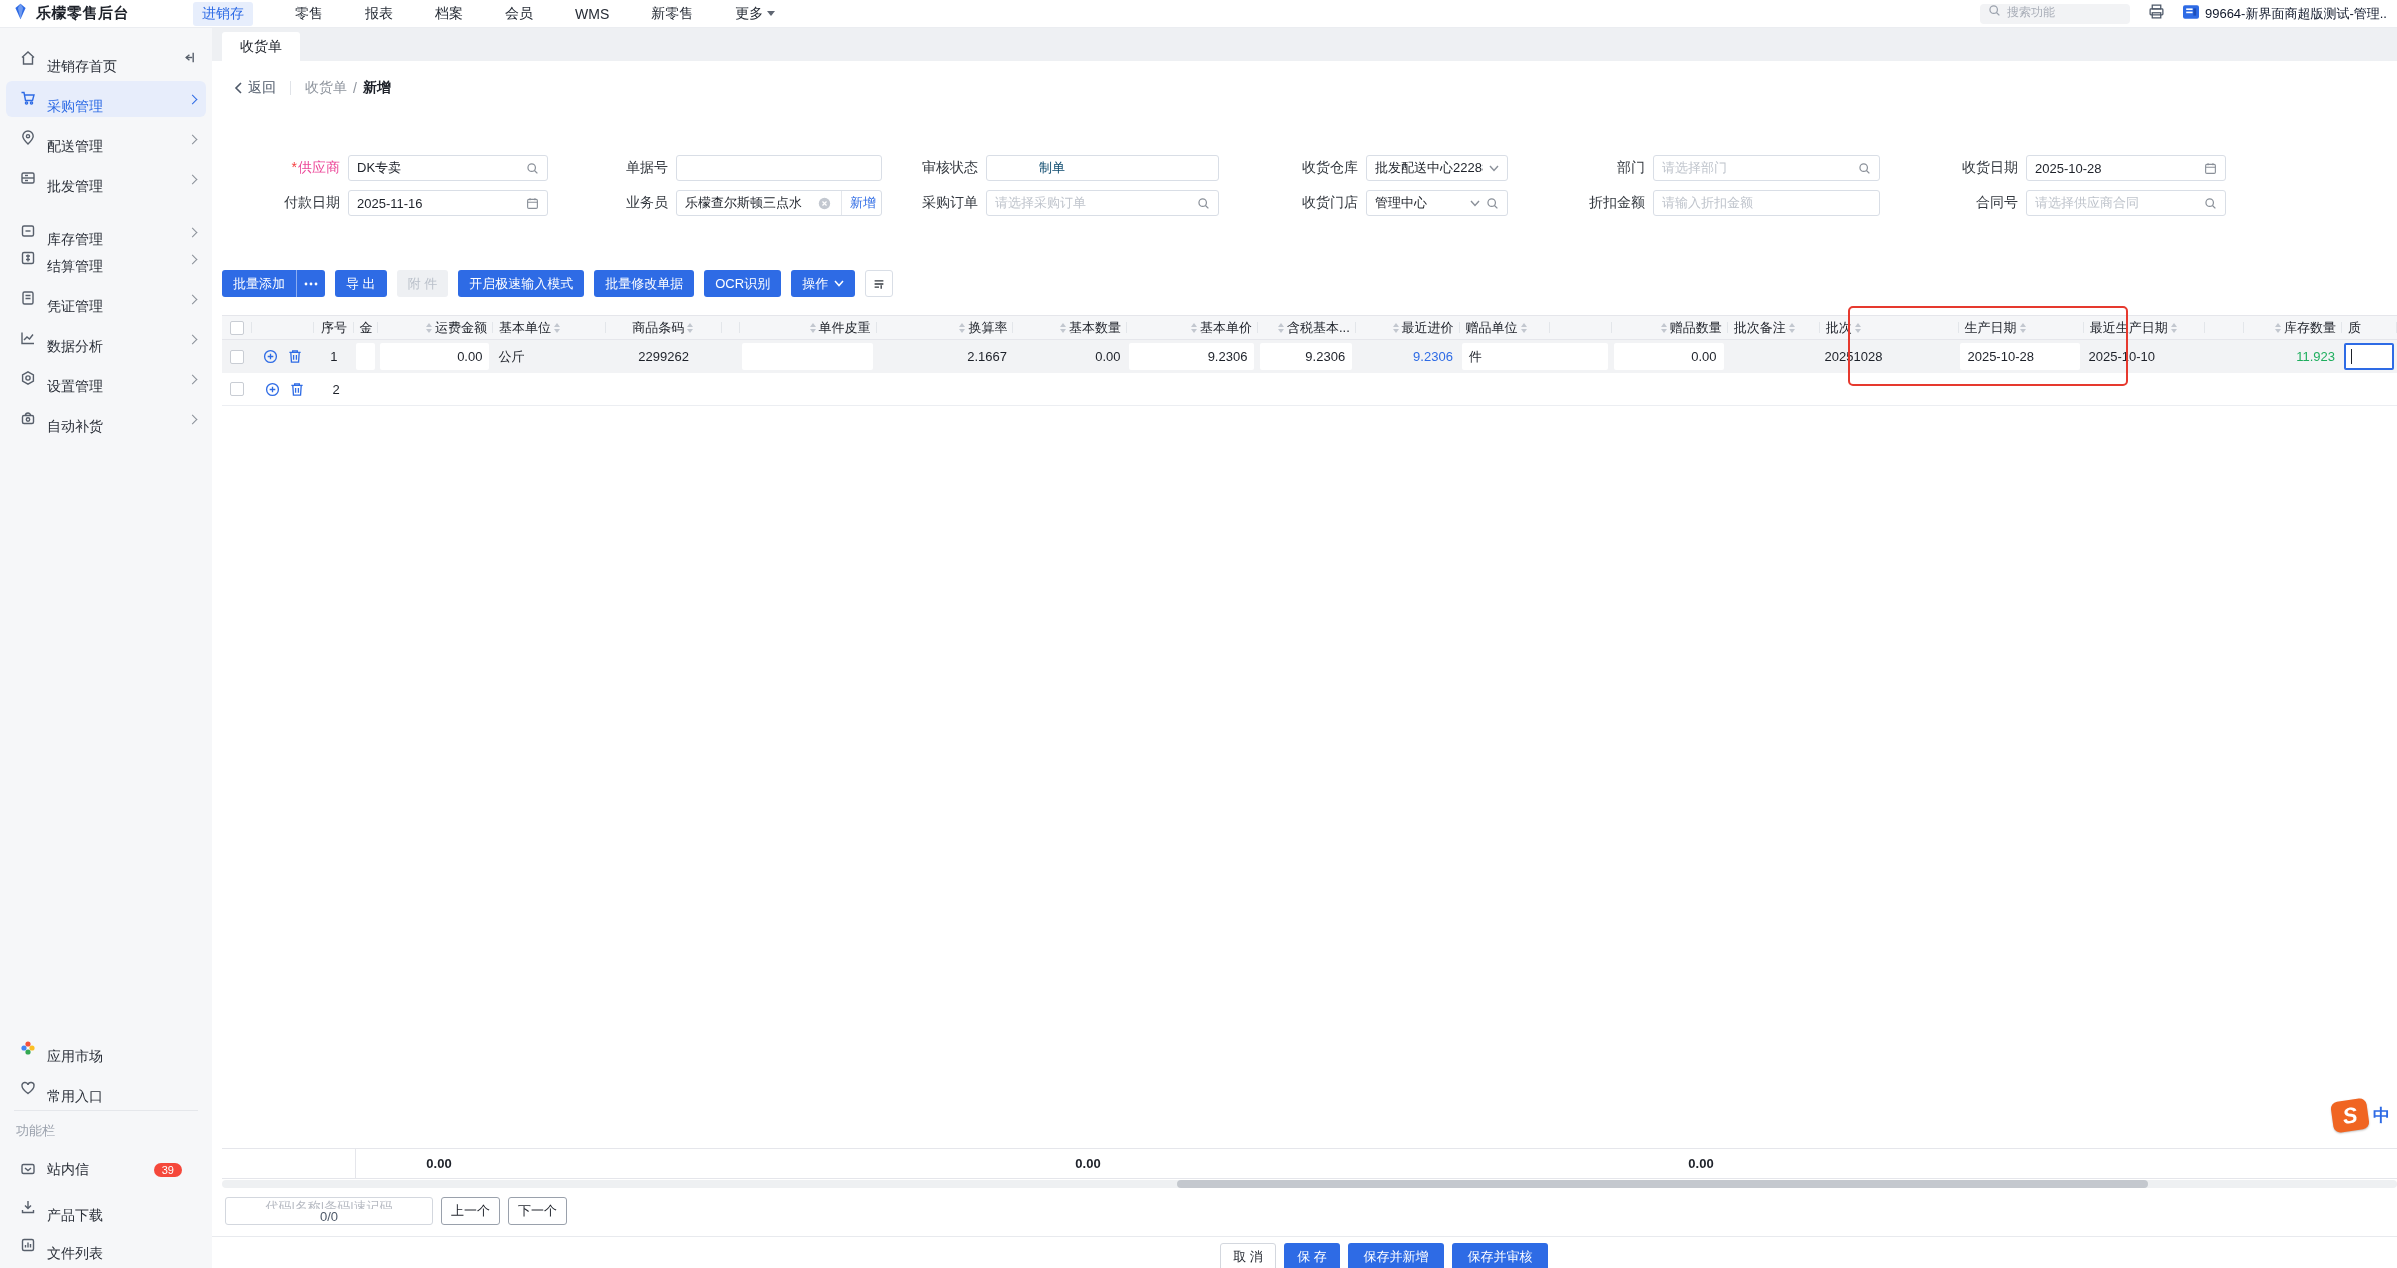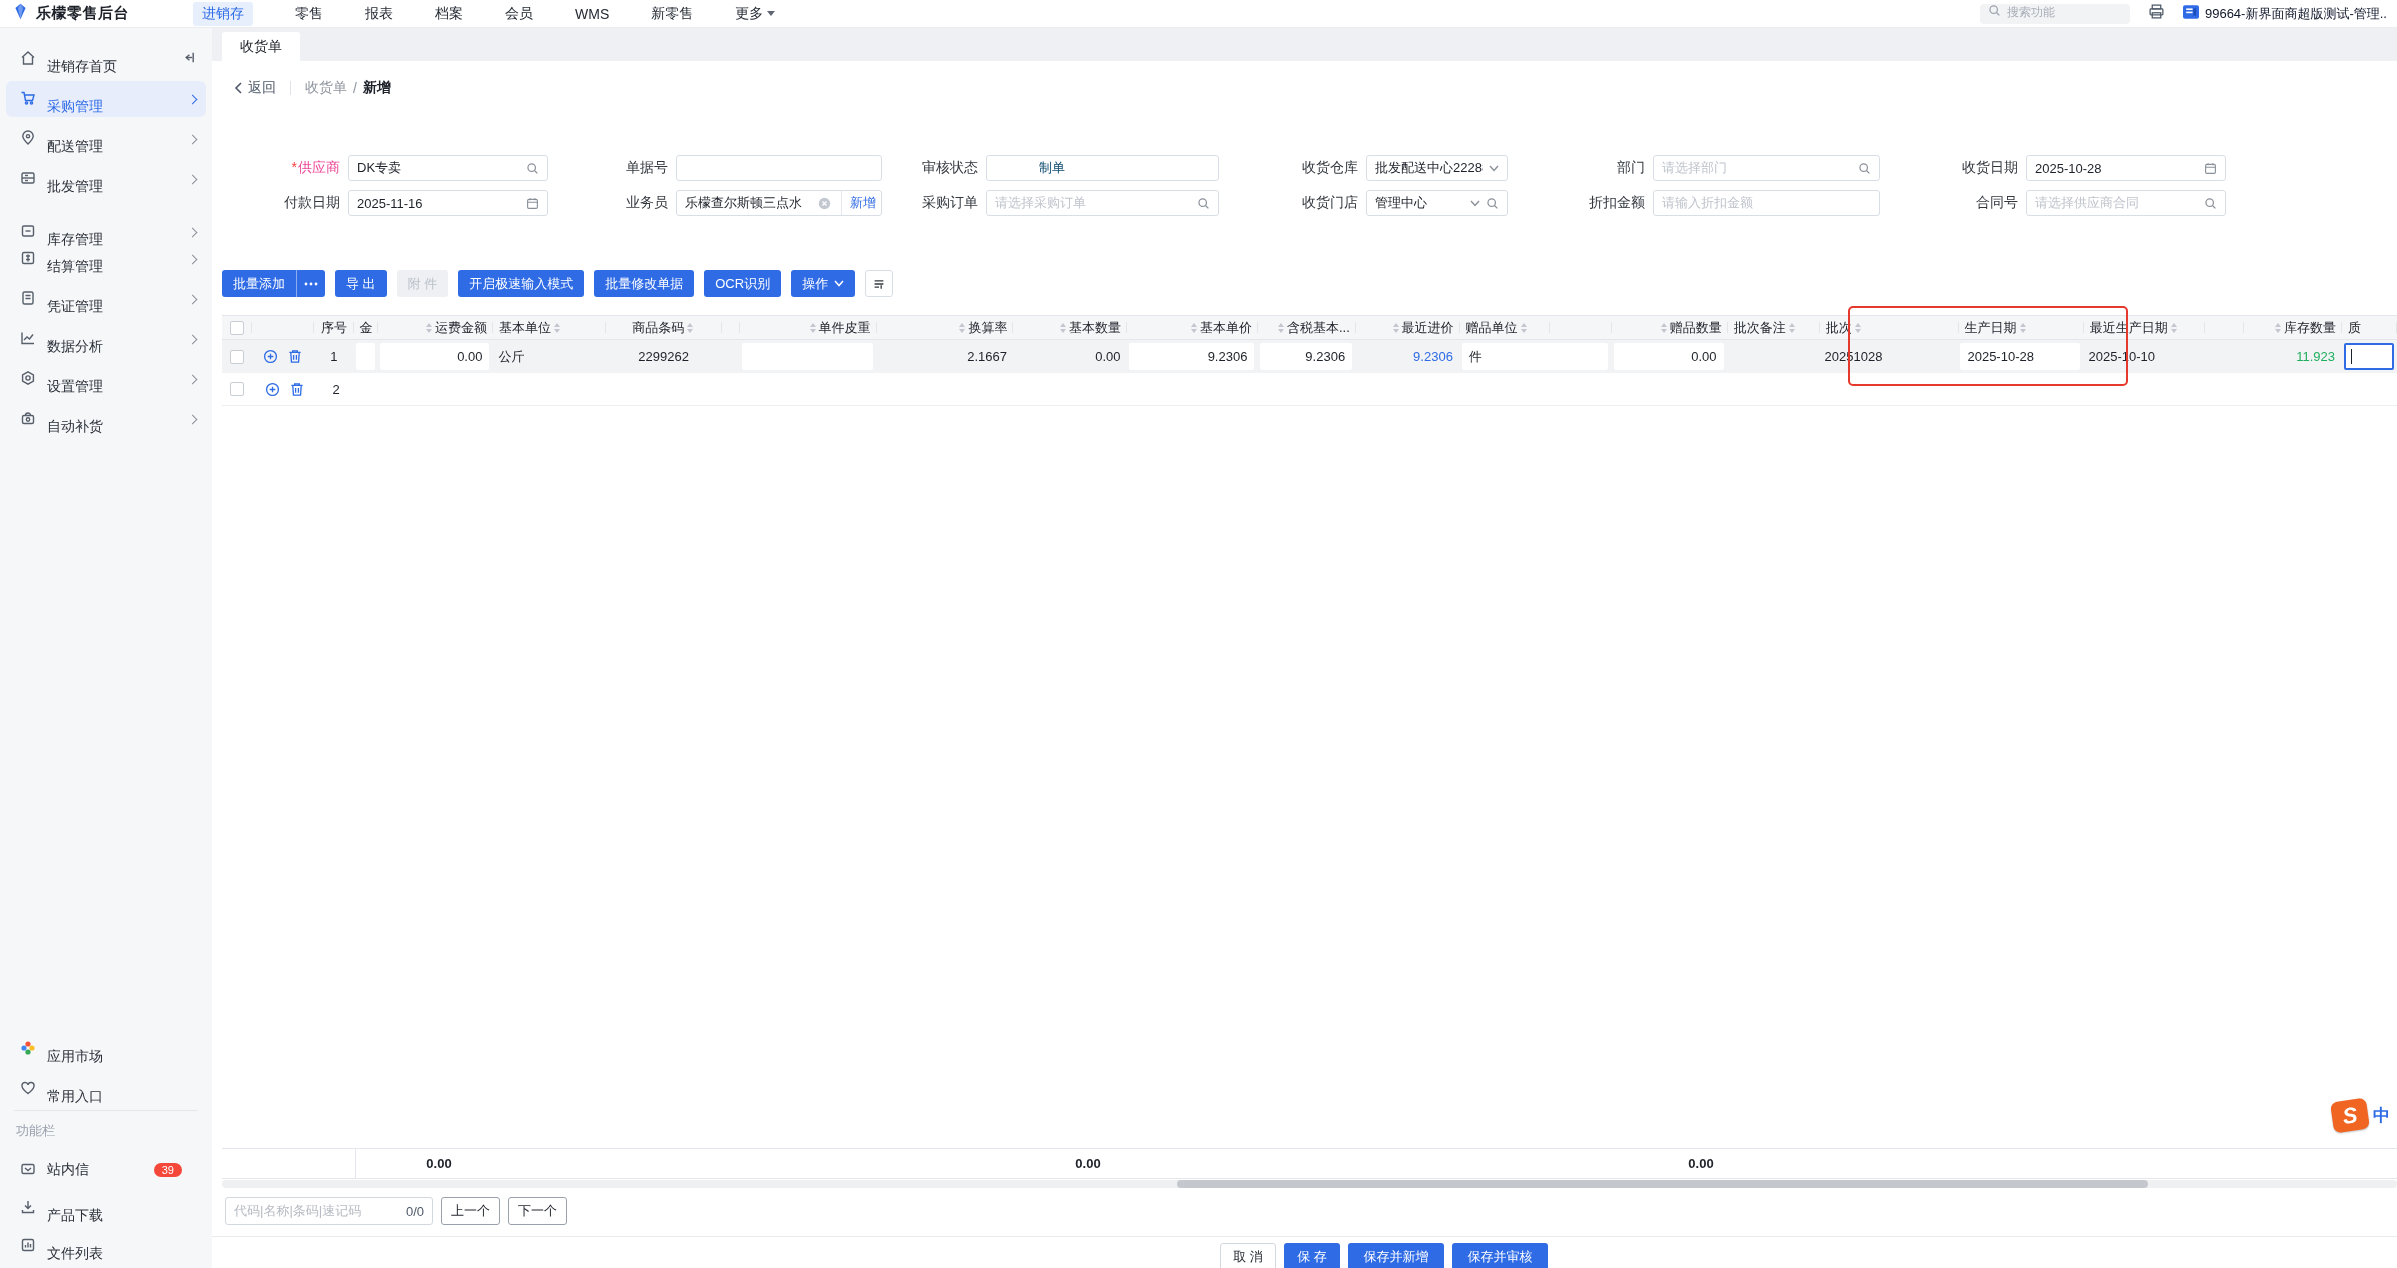--- a/index.html
+++ b/index.html
@@ -110,21 +110,21 @@
     border:2.5px solid #e6392e; border-radius:5px; pointer-events:none; z-index:10; }
 
   
   .totals { position:absolute; top:1120px; left:10px; right:0; height:31px; background:#fff;
     border-top:1px solid #e5e6eb; border-bottom:1px solid #e5e6eb; display:flex; align-items:center; }
   .totals .td { font-weight:bold; justify-content:center; }
   .vline { border-right:1px solid #e5e6eb; height:100%; }
   .hscroll { position:absolute; top:1152px; left:10px; right:0; height:8px; background:#eef0f2; border-radius:4px; }
   .hthumb { position:absolute; left:955px; width:971px; top:0; height:8px; background:#c4c8ce; border-radius:4px; cursor:grab; }
   .pager { position:absolute; top:1169px; left:13px; display:flex; gap:8px; align-items:center; }
-  .pager-input { width:208px; height:28px; border:1px solid #d3d7de; border-radius:3px; display:flex; align-items:center; padding:0 8px; background:#fff; }
+  .pager-input { width:208px; height:28px; border:1px solid #d3d7de; border-radius:3px; display:flex; align-items:center; padding:0 8px; background:#fff;flex-direction:column; }
   .pager-input .ph { flex:1; font-size:13px; color:#b6bac2; white-space:nowrap; overflow:hidden; }
   .pager-input .cnt { font-size:13px; color:#4e5969; }
   .pager-btn { height:28px; padding:0 9px; background:#fff; border:1px solid #9aa1ac; border-radius:3px;
     font-size:13px; color:#1d2129; display:flex; align-items:center; cursor:pointer; font-family:inherit; }
   .footline { position:absolute; top:1208px; left:0; right:0; height:1px; background:#e8eaee; }
   .footer-btn { position:absolute; top:1215px; height:28px; border-radius:3px; font-size:13px;
     display:flex; align-items:center; justify-content:center; cursor:pointer; font-family:inherit; }
   .fb-cancel { left:1008px; width:56px; background:#fff; border:1px solid #d3d7de; color:#1d2129; }
   .fb-blue { background:#2e6be5; border:none; color:#fff; }
   .fb-save { left:1072px; width:56px; }

